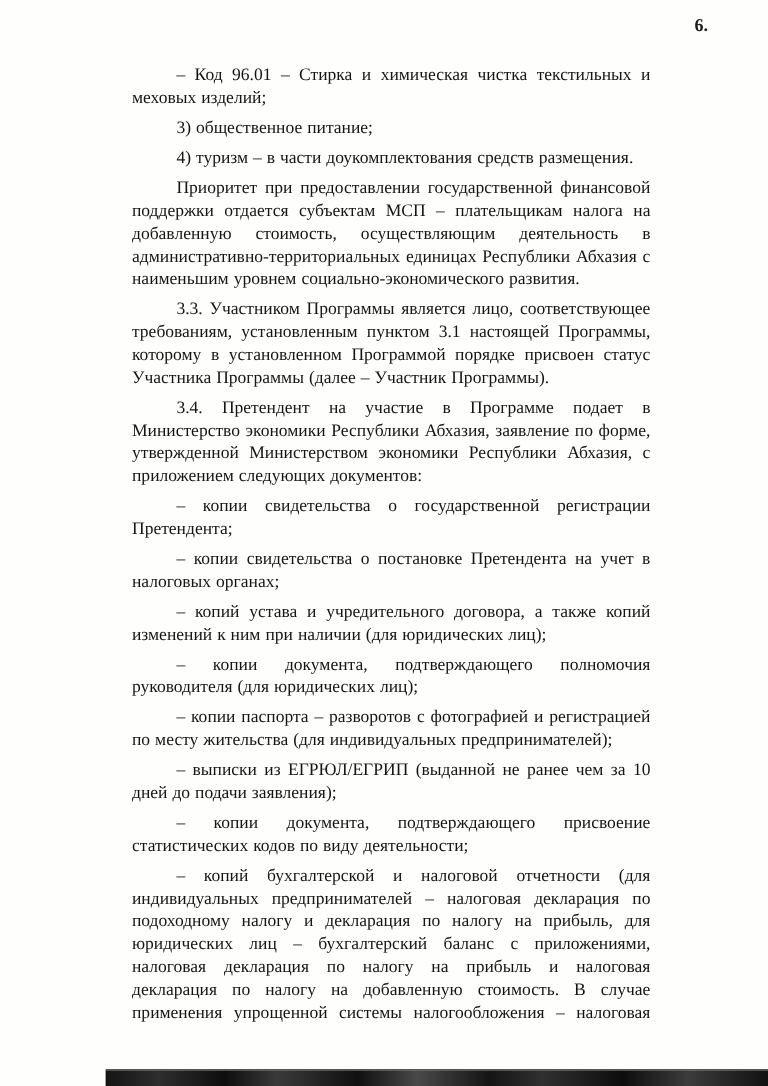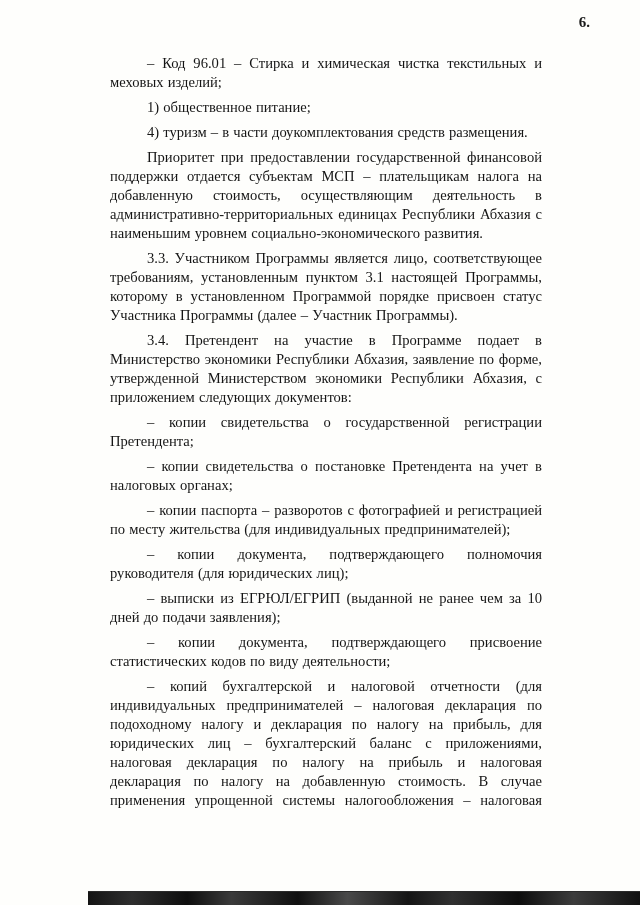--- a/index.html
+++ b/index.html
@@ -57,29 +57,30 @@
 </style>
 </head>
 <body>
 
 <div class="page">
 
   <div class="page-number">6.</div>
 
   <div class="doc-body">
     <p>– Код 96.01 – Стирка и химическая чистка текстильных и меховых изделий;</p>
-    <p>1) общественное питание;</p>
+    <p>3) общественное питание;</p>
     <p>4) туризм – в части доукомплектования средств размещения.</p>
     <p>Приоритет при предоставлении государственной финансовой поддержки отдается субъектам МСП – плательщикам налога на добавленную стоимость, осуществляющим деятельность в административно-территориальных единицах Республики Абхазия с наименьшим уровнем социально-экономического развития.</p>
     <p>3.3. Участником Программы является лицо, соответствующее требованиям, установленным пунктом 3.1 настоящей Программы, которому в установленном Программой порядке присвоен статус Участника Программы (далее – Участник Программы).</p>
     <p>3.4. Претендент на участие в Программе подает в Министерство экономики Республики Абхазия, заявление по форме, утвержденной Министерством экономики Республики Абхазия, с приложением следующих документов:</p>
     <p>– копии свидетельства о государственной регистрации Претендента;</p>
     <p>– копии свидетельства о постановке Претендента на учет в налоговых органах;</p>
+    <p>– копий устава и учредительного договора, а также копий изменений к ним при наличии (для юридических лиц);</p>
+    <p>– копии документа, подтверждающего полномочия руководителя (для юридических лиц);</p>
     <p>– копии паспорта – разворотов с фотографией и регистрацией по месту жительства (для индивидуальных предпринимателей);</p>
-    <p>– копии документа, подтверждающего полномочия руководителя (для юридических лиц);</p>
     <p>– выписки из ЕГРЮЛ/ЕГРИП (выданной не ранее чем за 10 дней до подачи заявления);</p>
     <p>– копии документа, подтверждающего присвоение статистических кодов по виду деятельности;</p>
     <p class="cut-line">– копий бухгалтерской и налоговой отчетности (для индивидуальных предпринимателей – налоговая декларация по подоходному налогу и декларация по налогу на прибыль, для юридических лиц – бухгалтерский баланс с приложениями, налоговая декларация по налогу на прибыль и налоговая декларация по налогу на добавленную стоимость. В случае применения упрощенной системы налогообложения – налоговая</p>
   </div>
 
   <div class="scan-strip"></div>
 
 </div>
 
 </body></html>

